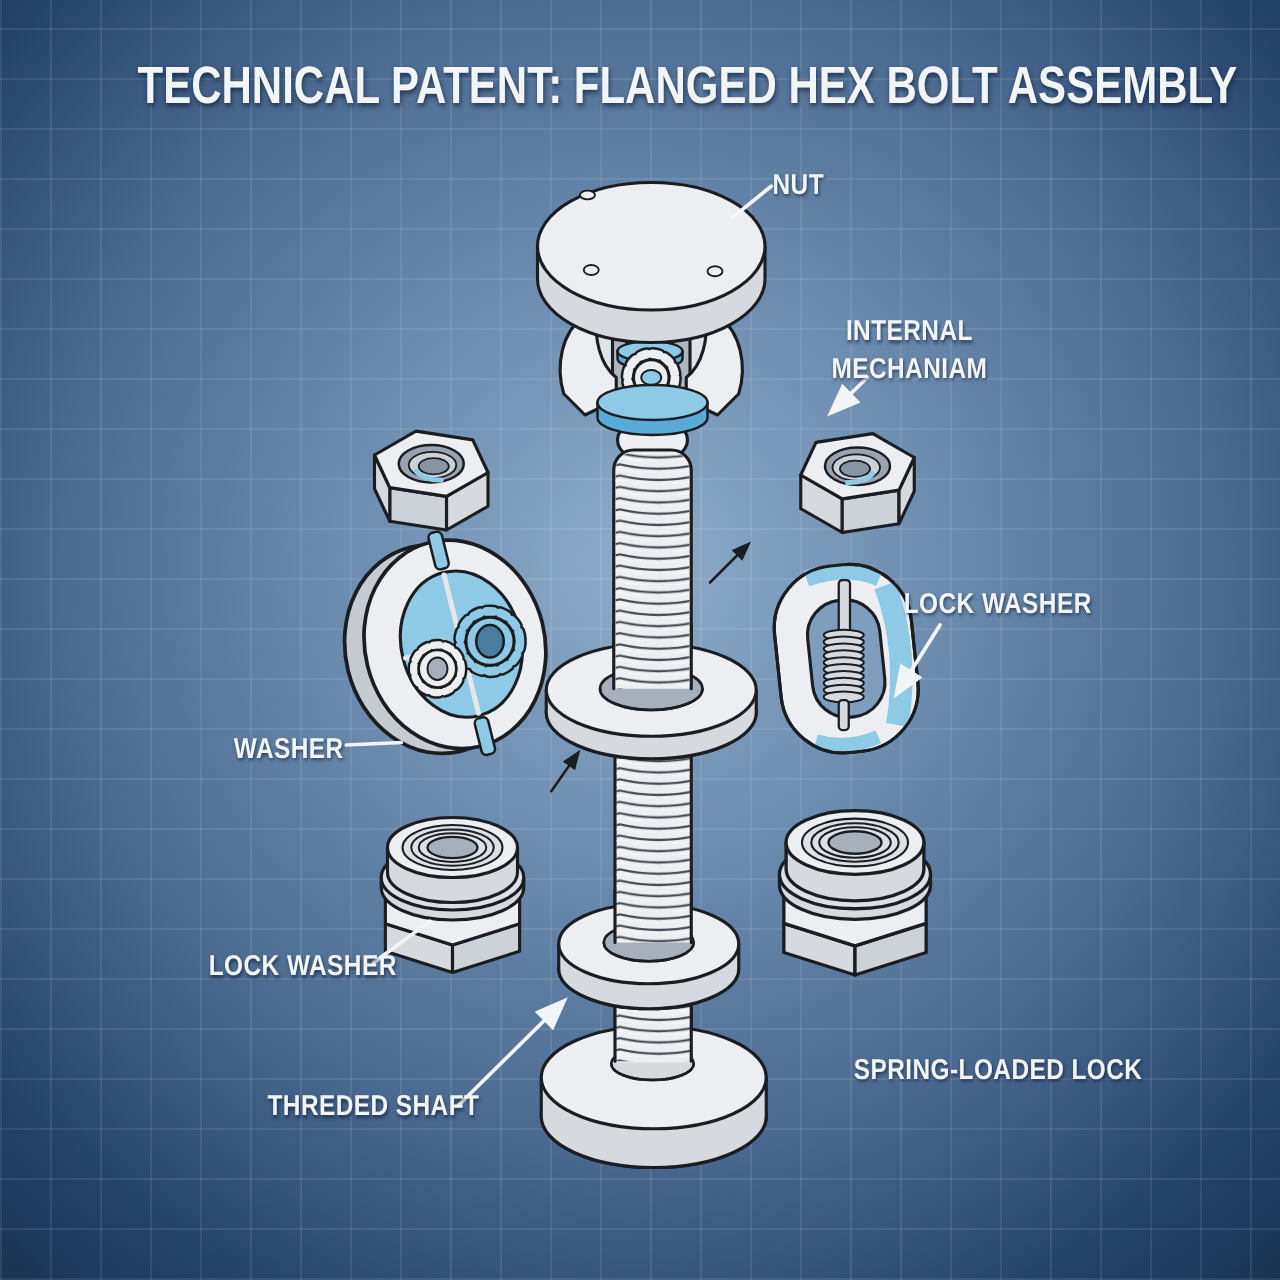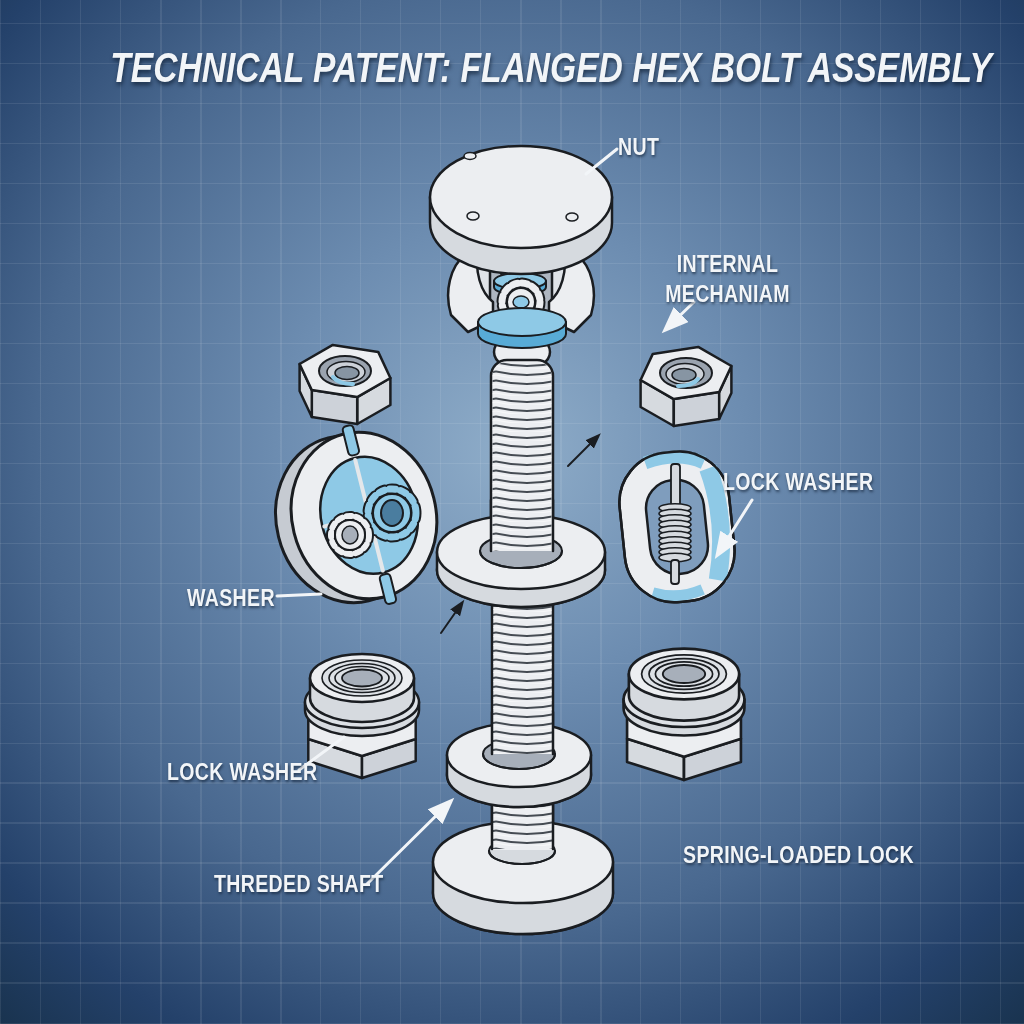--- a/index.html
+++ b/index.html
@@ -10,21 +10,20 @@
     background:
       repeating-linear-gradient(90deg, rgba(255,255,255,.085) 0 1.5px, transparent 1.5px 40px),
       repeating-linear-gradient(0deg,  rgba(255,255,255,.085) 0 1.5px, transparent 1.5px 40px),
       radial-gradient(circle at 50% 44%, #8fadc9 0%, #6d8db1 30%, #49688f 62%, #24416a 86%, #19334f 100%);
   }
   svg.diagram{position:absolute;inset:0;display:block}
   .title{
     position:absolute;top:44px;left:0;width:100%;text-align:center;
     color:#f2f5f8;font-weight:bold;font-size:42px;white-space:nowrap;
     text-shadow:1px 3px 5px rgba(8,22,40,.65);
-    font-style:italic;
   }
   .title span{display:inline-block;transform:scaleX(.8)}
   .label{
     position:absolute;color:#f2f5f8;font-weight:bold;font-size:23px;
     letter-spacing:.4px;white-space:nowrap;line-height:30px;
     text-shadow:1px 2px 3px rgba(8,22,40,.6);
     transform:scaleX(.85);transform-origin:0 0;
   }
   .label.center{text-align:center;transform-origin:50% 0}
 </style>

